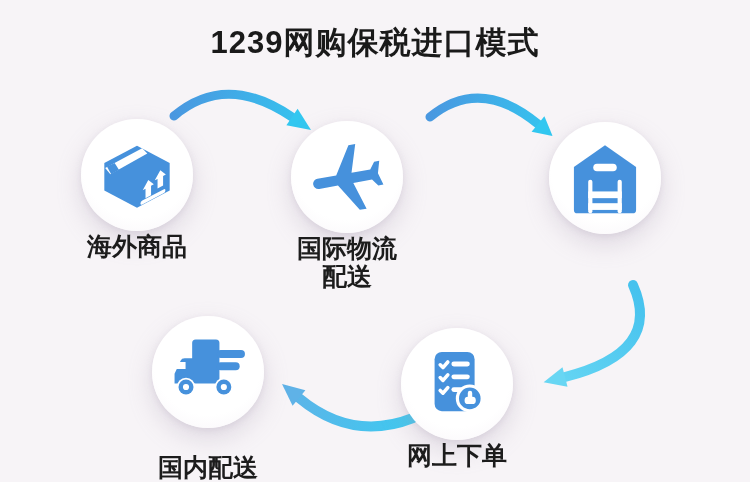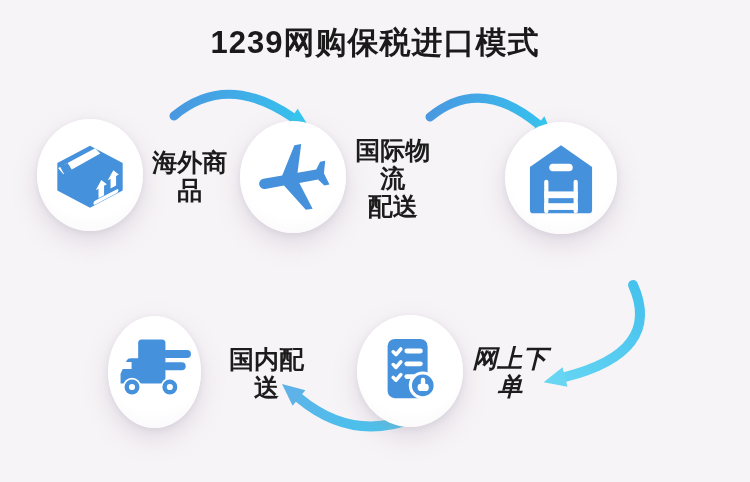--- a/index.html
+++ b/index.html
@@ -21,38 +21,38 @@
     position:relative;
   }
   .stage{position:absolute;inset:0;width:750px;height:482px;}
   .page-title{
     position:absolute;top:22px;left:0;width:750px;
     text-align:center;
     font-size:31px;font-weight:800;letter-spacing:1px;
     color:var(--title-text);
   }
   .arrows-layer{position:absolute;inset:0;z-index:1;pointer-events:none;}
-  .node{position:absolute;width:200px;z-index:2;display:flex;flex-direction:row;align-items:center;justify-content:space-between;}
+  .node{position:absolute;width:200px;z-index:2;display:flex;flex-direction:column;align-items:center;justify-content:space-between;}
   .node .circle{
     width:112px;height:112px;border-radius:50%;
     background:radial-gradient(circle at 50% 40%,#ffffff 62%,#f7f4f8 100%);
     box-shadow:0 10px 24px rgba(164,152,176,.30),0 2px 6px rgba(164,152,176,.18);
     display:flex;align-items:center;justify-content:center;
   }
   .node .label{
     margin-top:1px;text-align:center;
     font-size:25px;font-weight:800;line-height:28px;
     color:var(--label-text);
   }
   
   .node-overseas   {left:37px; top:119px;}
-  .node-intl       {left:240px;top:121px;}
+  .node-intl       {left:247px;top:121px;}
   .node-warehouse  {left:505px;top:122px;}
   .node-domestic   {left:108px;top:316px;gap:24px;}
-  .node-order      {left:357px;top:315px;font-style:italic;}
+  .node-order      {left:357px;top:328px;}
   .icon-svg{display:block;}
 </style>
 </head>
 <body>
 
 <div class="stage">
 
   <div class="page-title">1239网购保税进口模式</div>
 
   <svg class="arrows-layer" viewBox="0 0 750 482" width="750" height="482" xmlns="http://www.w3.org/2000/svg">

